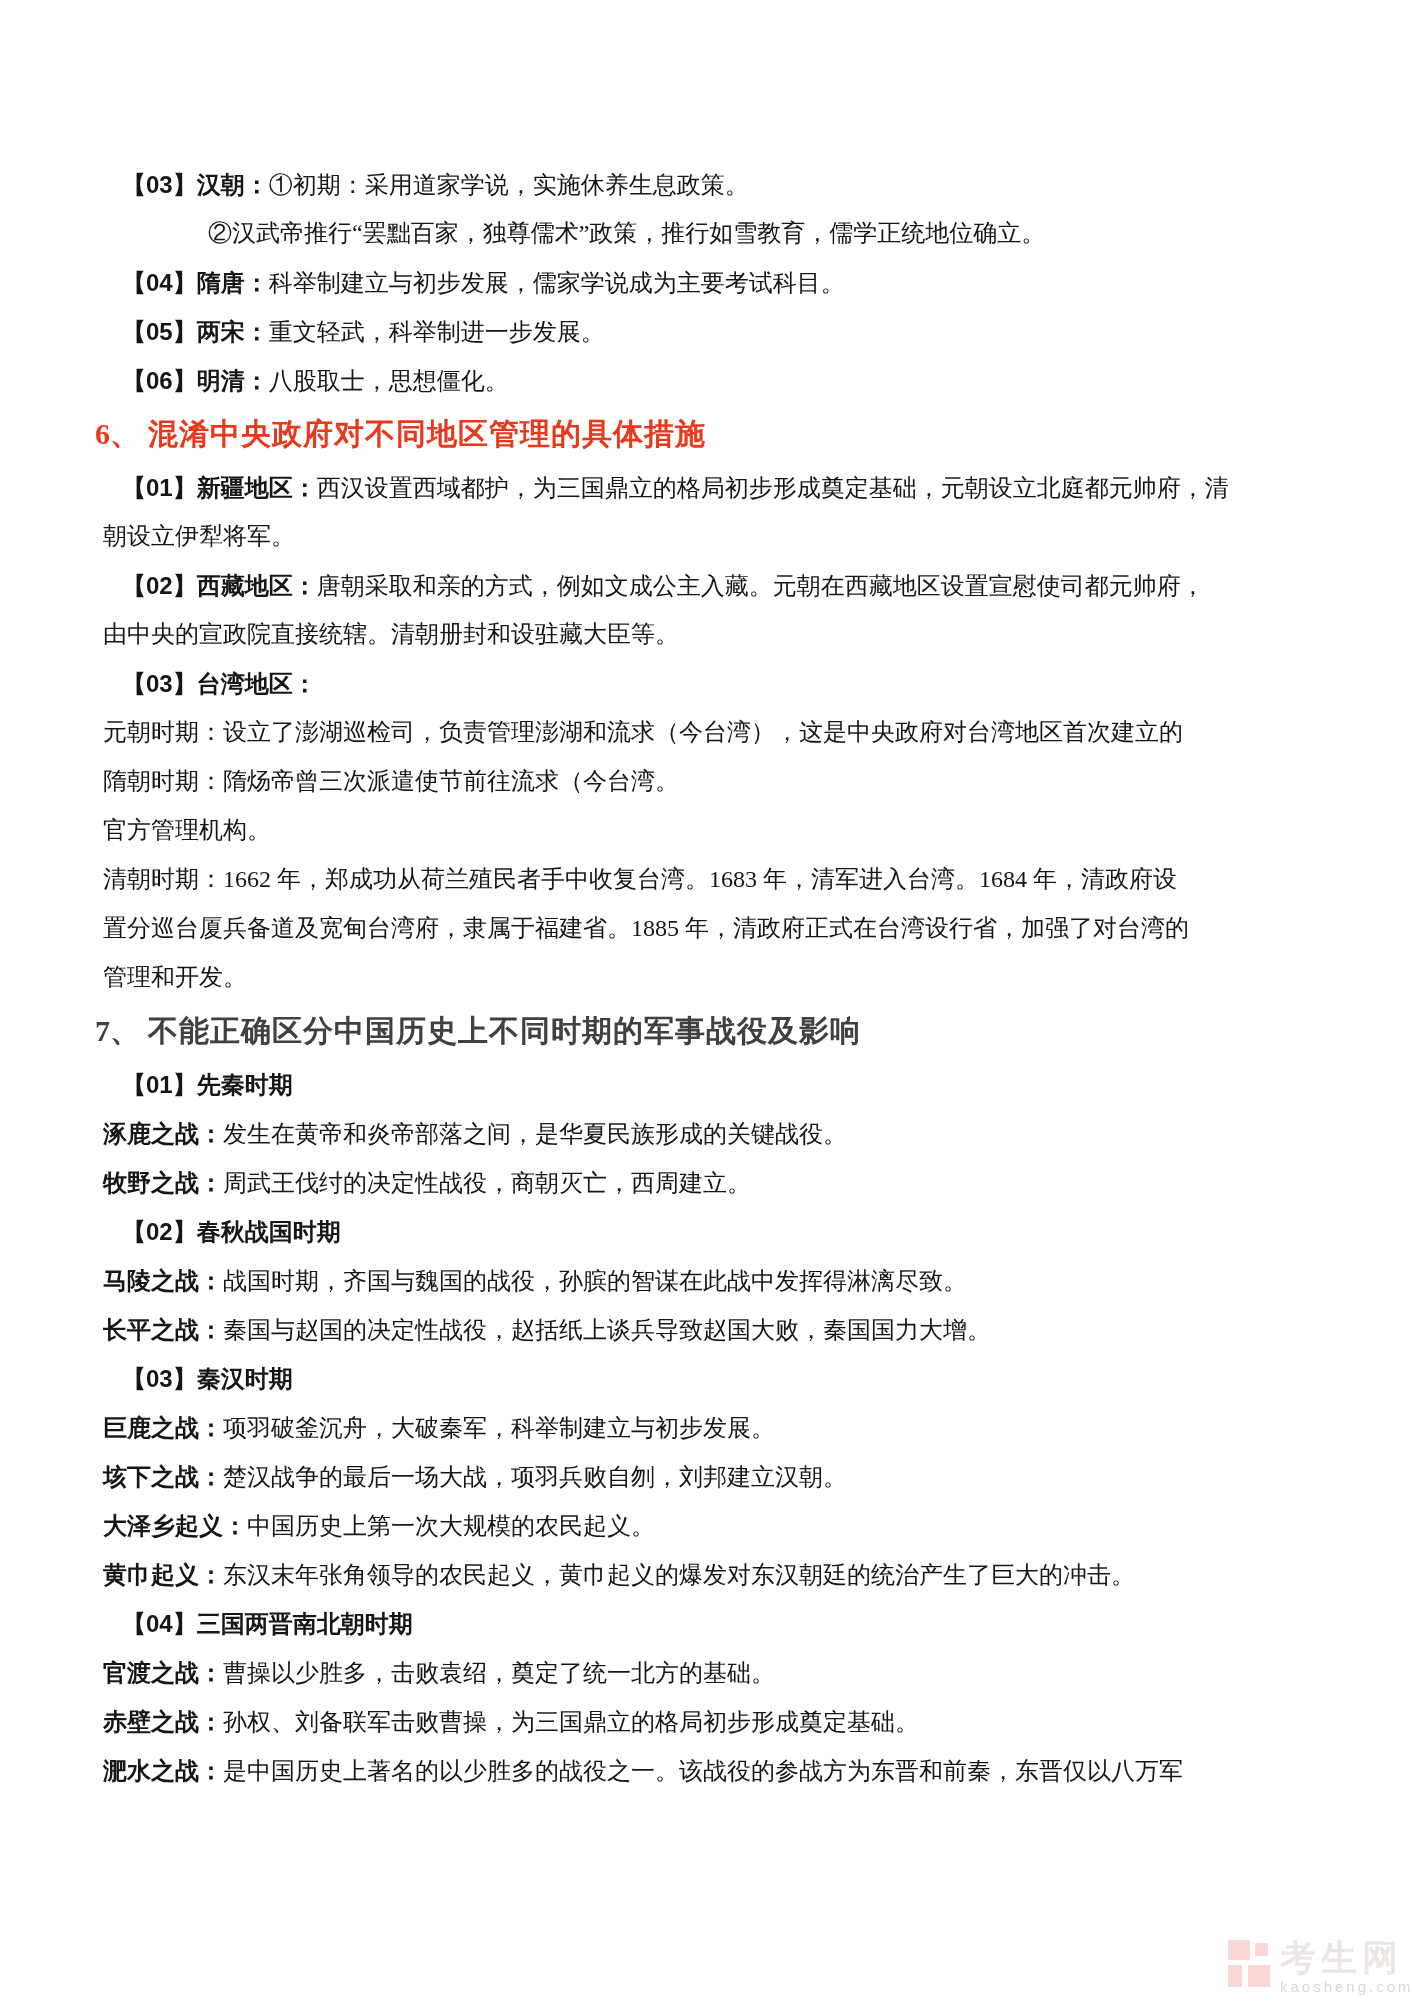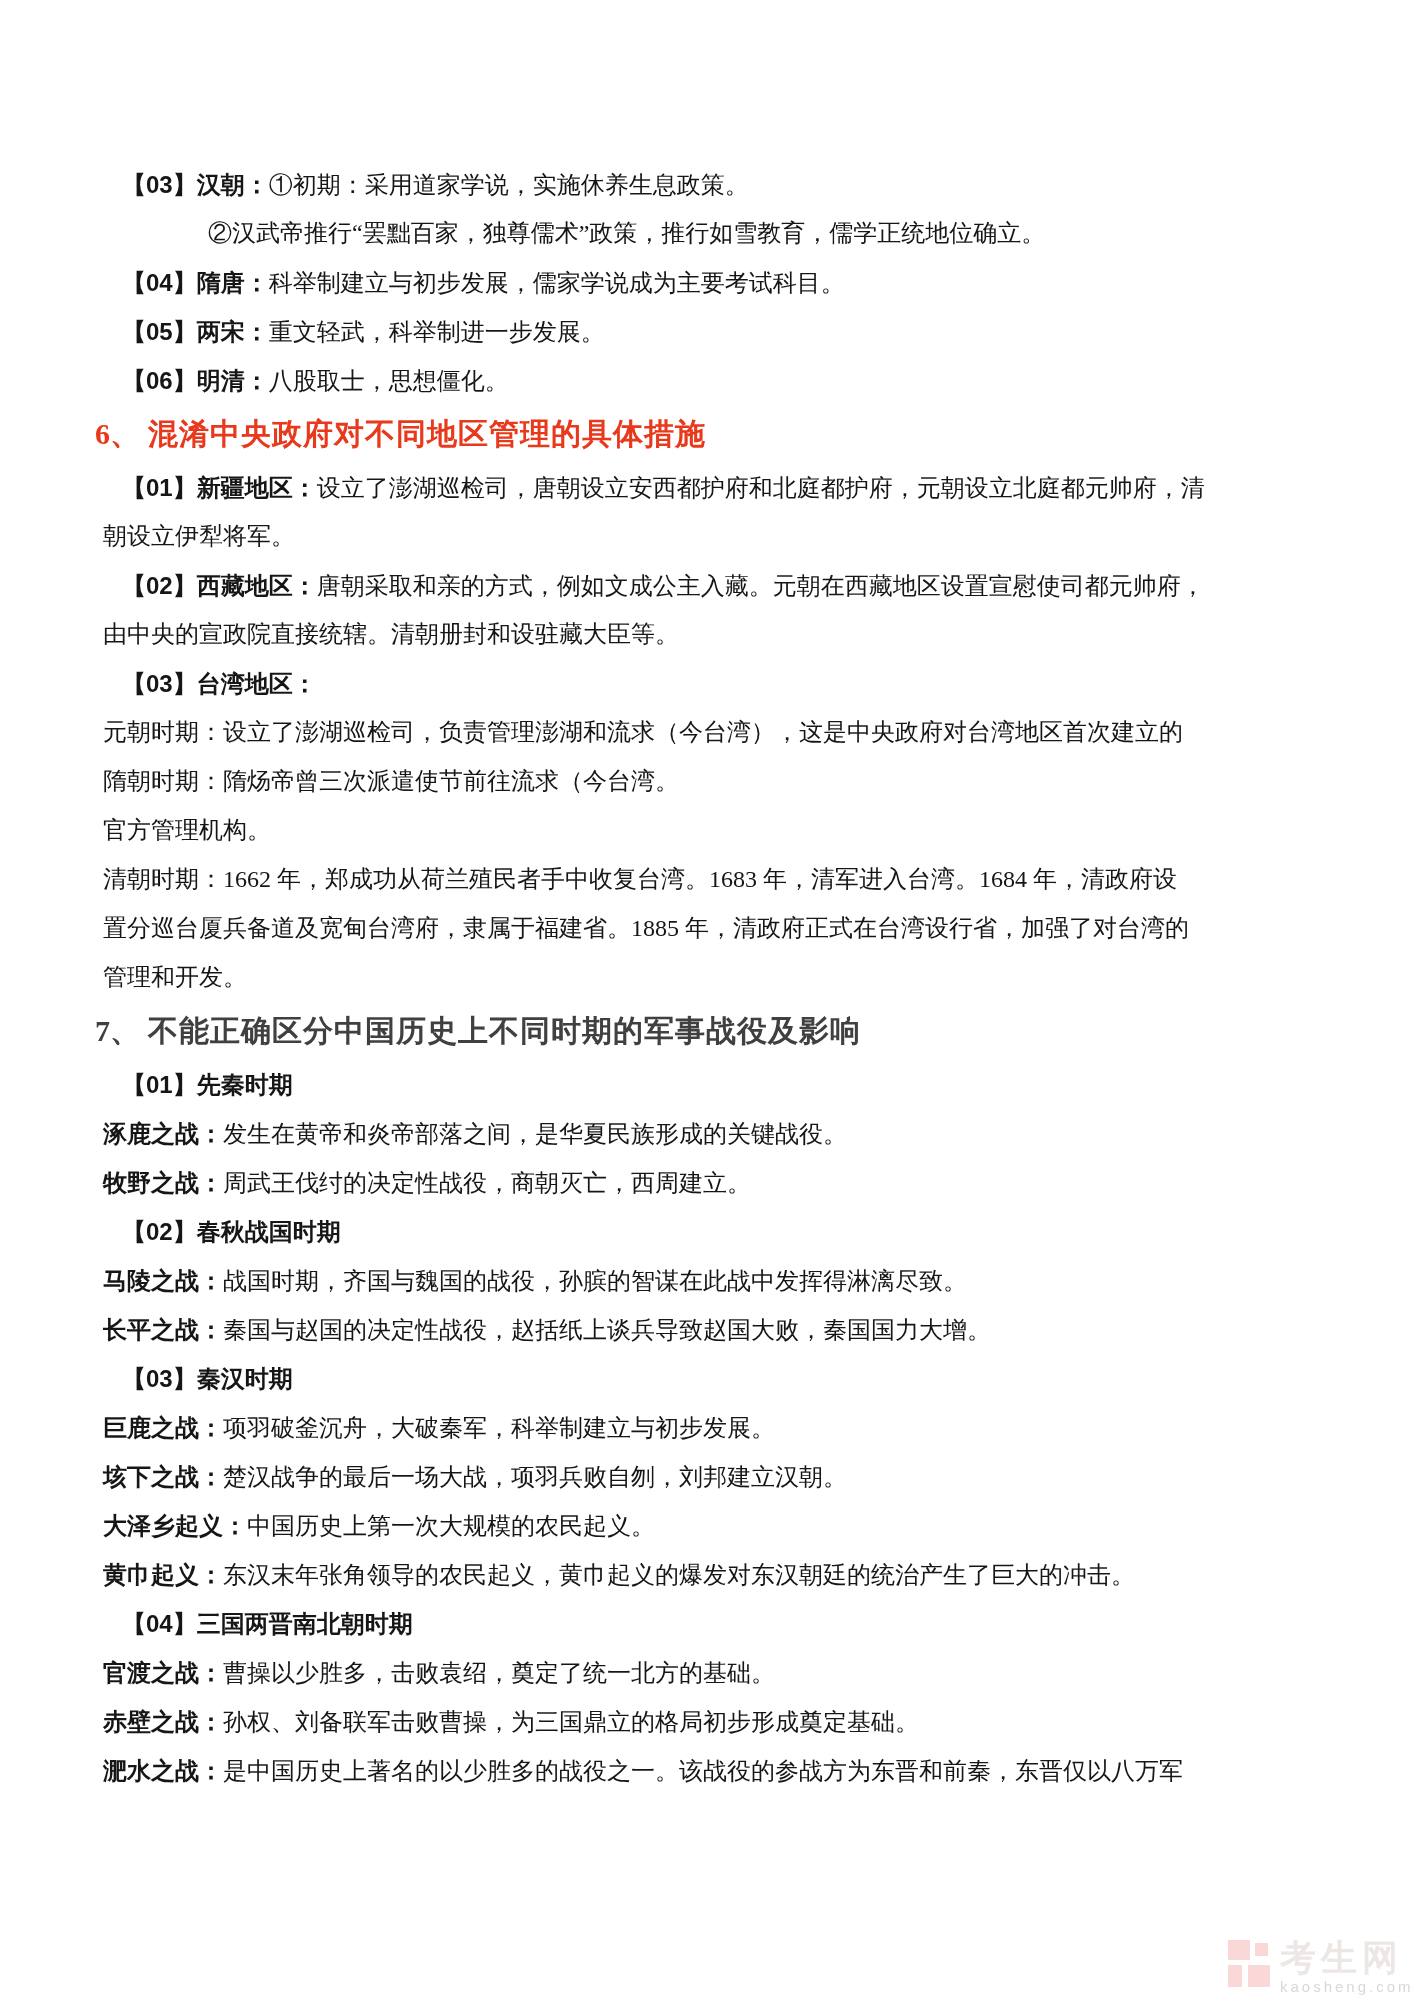--- a/index.html
+++ b/index.html
@@ -83,21 +83,21 @@
 <body>
 
 <div class="page">
   <div class="doc">
       <div class="line indent-bracket"><span class="label">【03】汉朝：</span><span class="txt">①初期：采用道家学说，实施休养生息政策。</span></div>
       <div class="line indent-hang"><span class="txt">②汉武帝推行“罢黜百家，独尊儒术”政策，推行如雪教育，儒学正统地位确立。</span></div>
       <div class="line indent-bracket"><span class="label">【04】隋唐：</span><span class="txt">科举制建立与初步发展，儒家学说成为主要考试科目。</span></div>
       <div class="line indent-bracket"><span class="label">【05】两宋：</span><span class="txt">重文轻武，科举制进一步发展。</span></div>
       <div class="line indent-bracket"><span class="label">【06】明清：</span><span class="txt">八股取士，思想僵化。</span></div>
       <div class="heading" style="color: rgb(232, 57, 29);"><span class="hnum">6、</span><span class="htext">混淆中央政府对不同地区管理的具体措施</span></div>
-      <div class="line indent-bracket"><span class="label">【01】新疆地区：</span><span class="txt">设立了澎湖巡检司，唐朝设立安西都护府和北庭都护府，元朝设立北庭都元帅府，清</span></div>
+      <div class="line indent-bracket"><span class="label">【01】新疆地区：</span><span class="txt">西汉设置西域都护，为三国鼎立的格局初步形成奠定基础，元朝设立北庭都元帅府，清</span></div>
       <div class="line"><span class="txt">朝设立伊犁将军。</span></div>
       <div class="line indent-bracket"><span class="label">【02】西藏地区：</span><span class="txt">唐朝采取和亲的方式，例如文成公主入藏。元朝在西藏地区设置宣慰使司都元帅府，</span></div>
       <div class="line"><span class="txt">由中央的宣政院直接统辖。清朝册封和设驻藏大臣等。</span></div>
       <div class="line indent-bracket"><span class="label">【03】台湾地区：</span></div>
       <div class="line"><span class="txt">元朝时期：设立了澎湖巡检司，负责管理澎湖和流求（今台湾），这是中央政府对台湾地区首次建立的</span></div>
       <div class="line"><span class="txt">隋朝时期：隋炀帝曾三次派遣使节前往流求（今台湾。</span></div>
       <div class="line"><span class="txt">官方管理机构。</span></div>
       <div class="line"><span class="txt">清朝时期：1662 年，郑成功从荷兰殖民者手中收复台湾。1683 年，清军进入台湾。1684 年，清政府设</span></div>
       <div class="line"><span class="txt">置分巡台厦兵备道及宽甸台湾府，隶属于福建省。1885 年，清政府正式在台湾设行省，加强了对台湾的</span></div>
       <div class="line"><span class="txt">管理和开发。</span></div>

